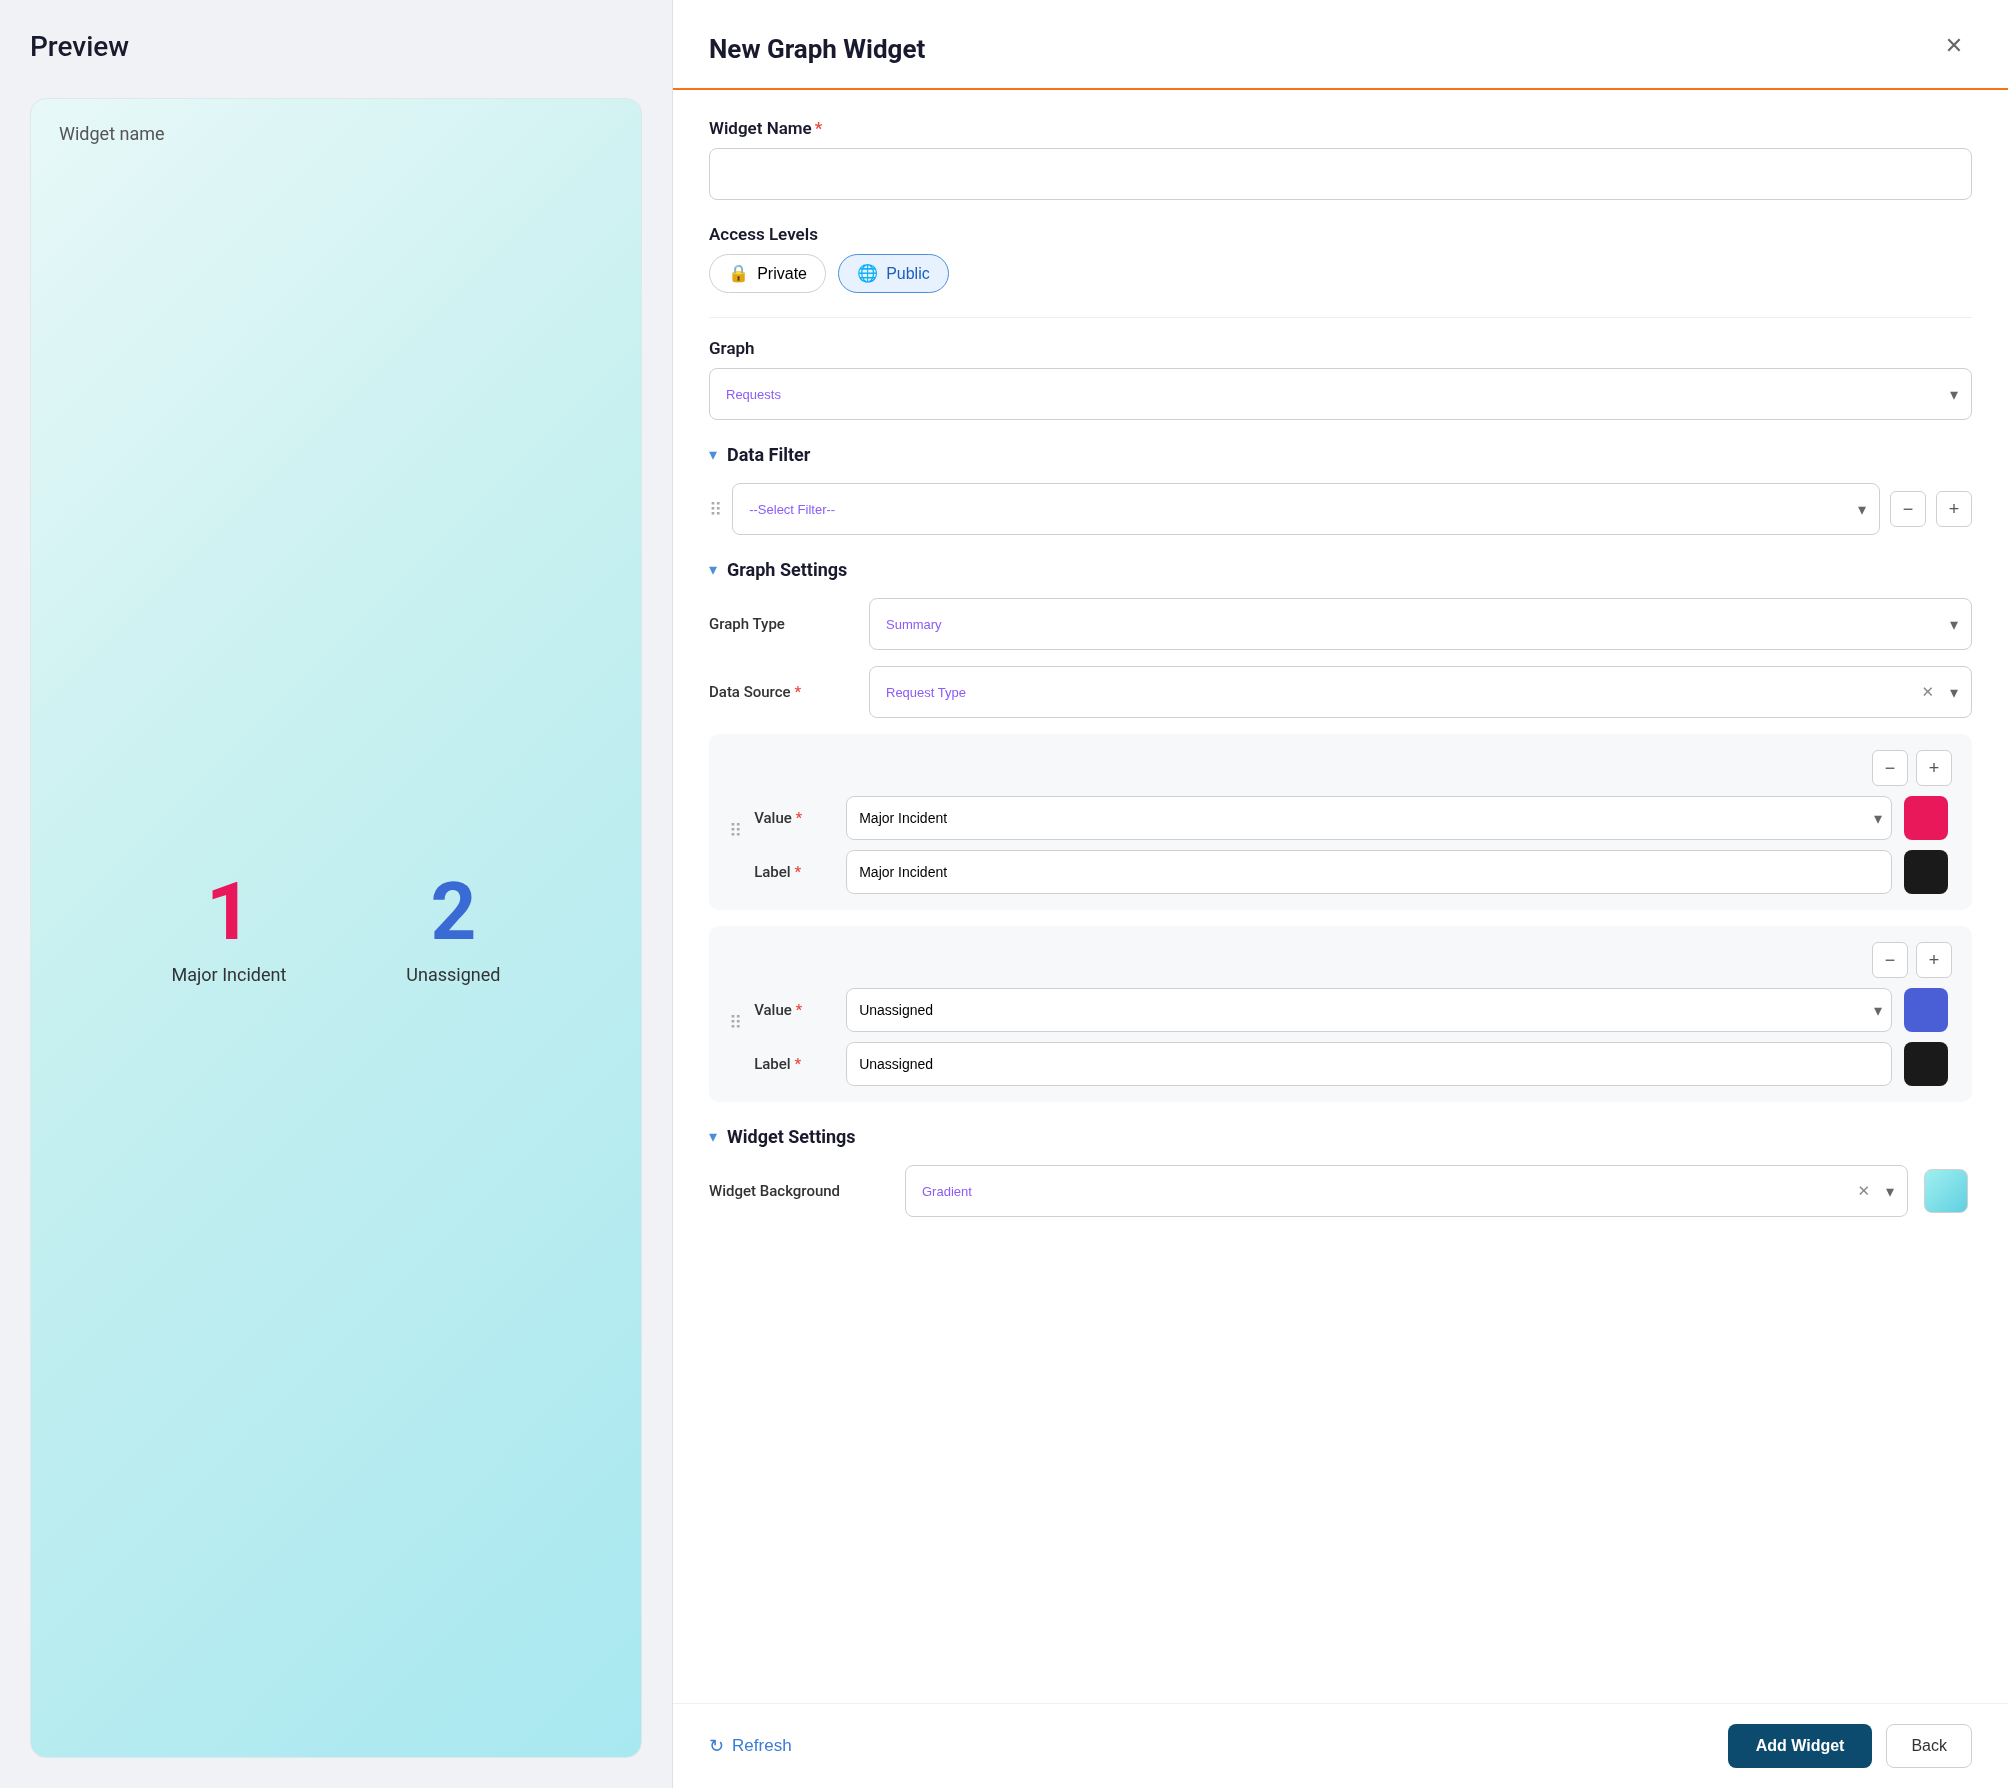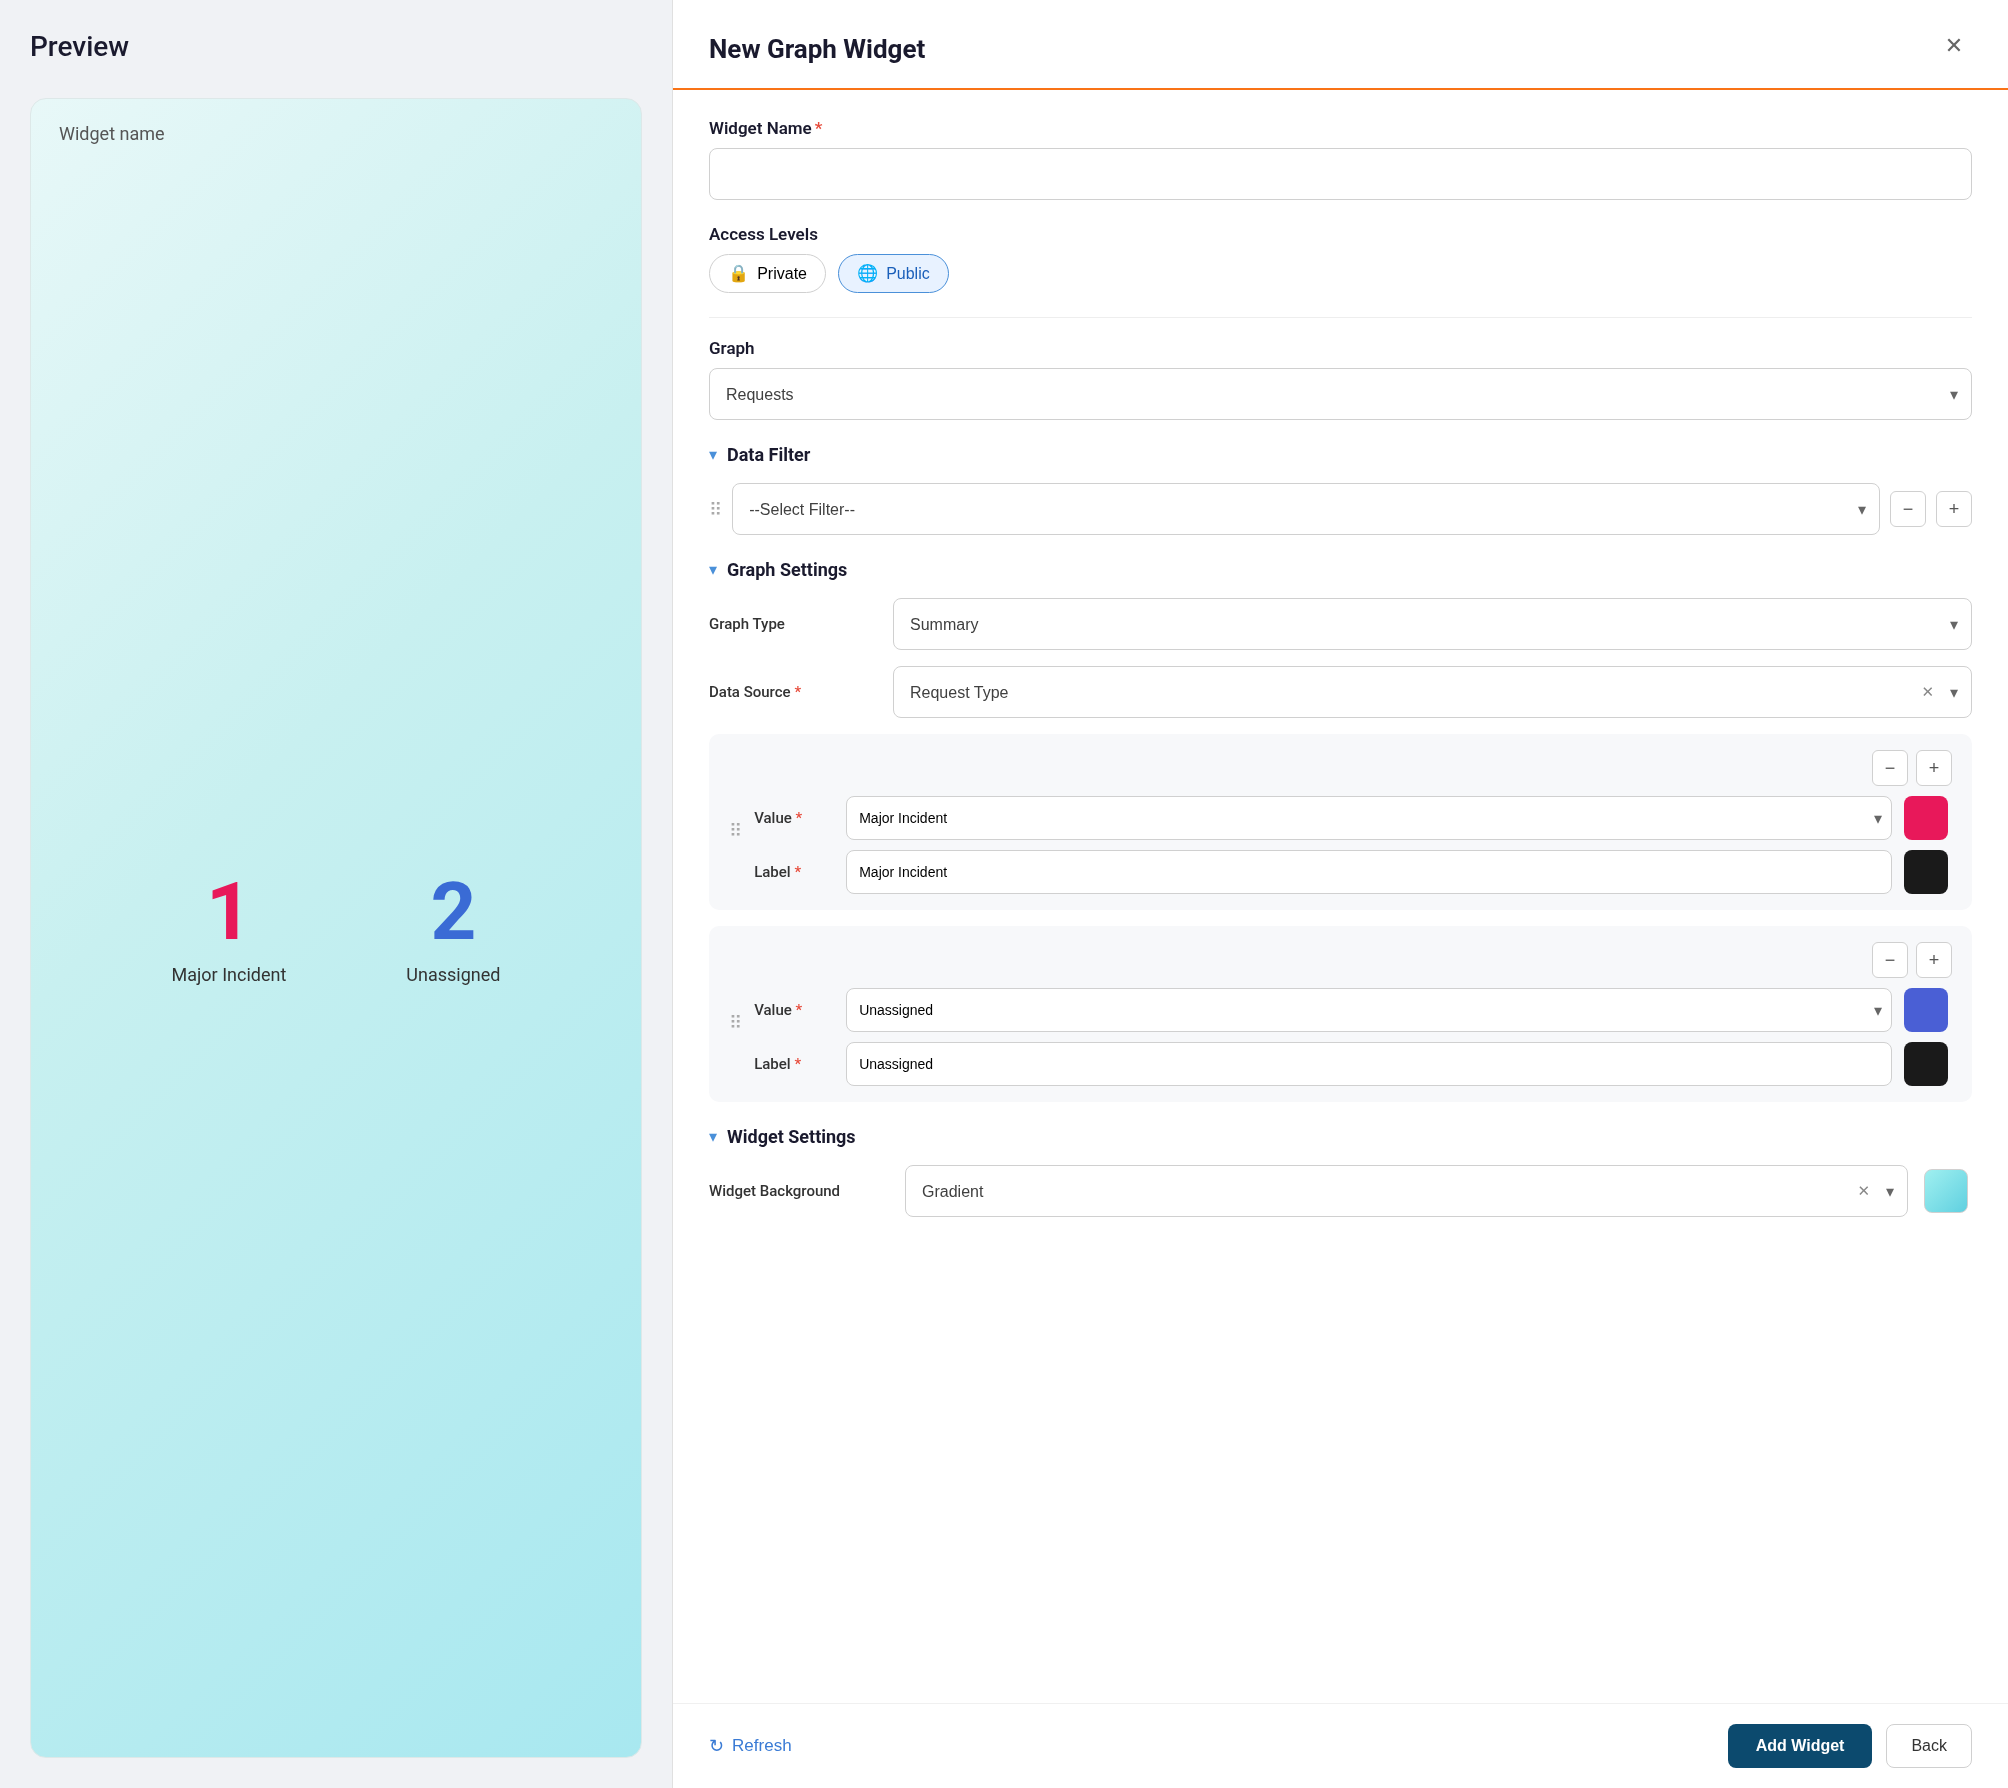--- a/index.html
+++ b/index.html
@@ -166,22 +166,22 @@
     .select-wrapper {
       position: relative;
       width: 100%;
     }
     .select-field {
       width: 100%;
       height: 52px;
       border: 1.5px solid #d0d0d0;
       border-radius: 8px;
       padding: 0 16px;
-      font-size: 16px;
-      color: #404040;
+      font-size: 13px;
+      color: #8b5cf6;
       background: #fff;
       appearance: none;
       cursor: pointer;
       outline: none;
     }
     .select-chevron {
       position: absolute;
       right: 14px;
       top: 50%;
       transform: translateY(-50%);
@@ -235,21 +235,21 @@
       justify-content: center;
       cursor: pointer;
       font-size: 18px;
       color: #555;
     }
 
     
     .graph-settings-grid {
       display: grid;
       grid-template-columns: 160px 1fr;
-      gap: 16px 24px;
+      gap: 16px 0;
       align-items: center;
       margin-bottom: 16px;
     }
     .grid-label {
       font-size: 15px;
       color: #333;
       font-weight: 500;
     }
     .required-inline {
       color: #e74c3c;

